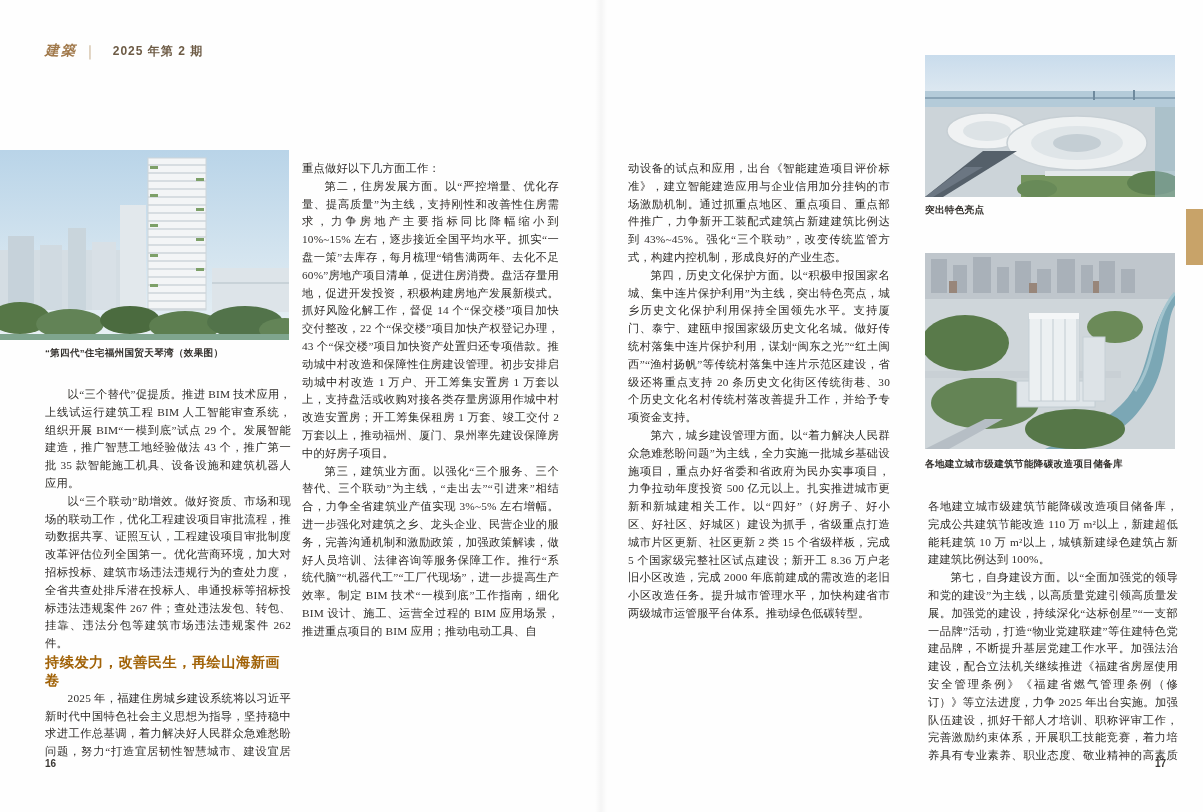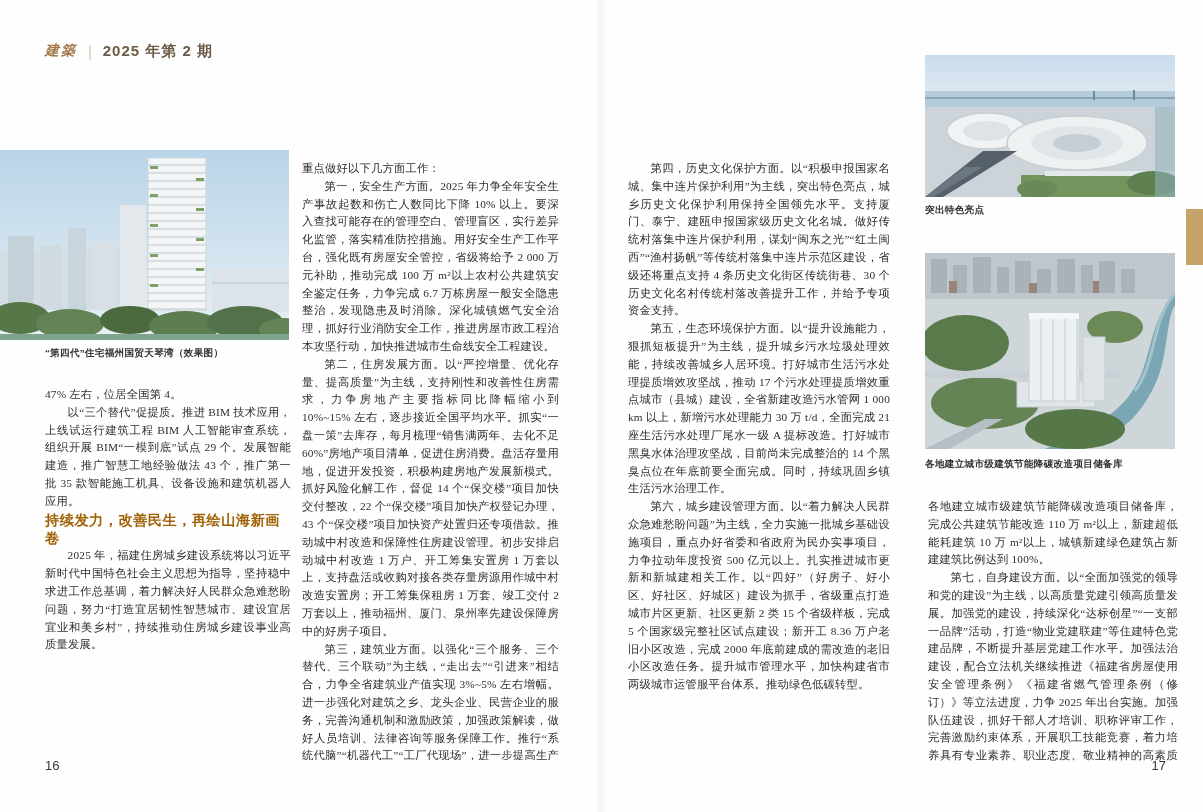--- a/index.html
+++ b/index.html
@@ -4,21 +4,21 @@
 <style>
   html,body{margin:0;padding:0;background:#ffffff;}
   #spread{position:relative;width:1203px;height:812px;background:#fefefe;overflow:hidden;
           font-family:"Liberation Serif","DejaVu Serif",serif;}
   
   #masthead{position:absolute;left:45px;top:42px;height:18px;display:flex;align-items:center;gap:7px;}
   #masthead .logo{font-family:"DejaVu Serif",serif;font-style:italic;font-weight:bold;
                   font-size:14px;color:#a0784a;letter-spacing:2px;}
   #masthead .sep{color:#b49468;font-size:12px;transform:scaleY(1.2);}
   #masthead .issue{font-family:"Liberation Sans","DejaVu Sans",sans-serif;font-weight:bold;
-                   font-size:15px;color:#6d5b45;letter-spacing:1px;}
+                   font-size:12px;color:#6d5b45;letter-spacing:1px;margin-left:10px;}
   
   .photo{position:absolute;overflow:hidden;}
   .photo svg{display:block;}
   #photo-left{left:0;top:150px;width:289px;height:190px;}
   #photo-stadium{left:925px;top:55px;width:250px;height:142px;}
   #photo-tower{left:925px;top:253px;width:250px;height:196px;}
   
   .caption{position:absolute;font-family:"Liberation Sans","DejaVu Sans",sans-serif;
            font-weight:bold;font-size:9.6px;color:#34312d;letter-spacing:.3px;}
   #cap-left{left:45px;top:347px;width:250px;}
@@ -31,21 +31,21 @@
   .col p.ind{text-indent:2em;}
   #col1{left:45px;top:374px;width:246px;height:376px;}
   #col2{left:302px;top:148px;width:257px;height:600px;}
   #col3{left:628px;top:148px;width:262px;height:600px;}
   #col4{left:928px;top:486px;width:250px;height:264px;font-family:Liberation Serif, serif;}
   .sec-heading{font-family:"Liberation Sans","DejaVu Sans",sans-serif;font-weight:bold;
                font-size:14.2px;color:#a16207;margin:11px 0 7px;letter-spacing:.5px;
                text-align:left;text-indent:0;line-height:1.3;}
   
   .pagenum{position:absolute;font-family:"Liberation Sans","DejaVu Sans",sans-serif;
-           font-size:13px;color:#3a3733;}
+           font-size:10px;color:#3a3733;font-weight:bold;}
   #pn-left{left:45px;top:758px;}
   #pn-right{right:37px;top:758px;text-align:center;}
   
   #gold-tab{position:absolute;left:1186px;top:209px;width:17px;height:56px;background:#c8a369;}
   #gutter{position:absolute;left:595px;top:0;width:12px;height:812px;
           background:linear-gradient(to right,rgba(0,0,0,0),rgba(0,0,0,.035),rgba(0,0,0,0));}
 </style>
 </head>
 <body>
 
@@ -98,36 +98,35 @@
         <ellipse cx="185" cy="176" rx="36" ry="15" fill="#5d7e50"></ellipse>
         <ellipse cx="245" cy="172" rx="38" ry="16" fill="#52734a"></ellipse>
         <ellipse cx="285" cy="180" rx="26" ry="12" fill="#638457"></ellipse>
       </g>
       <rect x="0" y="184" width="289" height="6" fill="#7fa58e"></rect>
     </svg>
   </div>
   <div class="caption" id="cap-left">“第四代”住宅福州国贸天琴湾（效果图）</div>
 
   <div class="col" id="col1">
-    <p>47% 左右，位居全国第 4。</p>
     <p class="ind">以“三个替代”促提质。推进 BIM 技术应用，上线试运行建筑工程 BIM 人工智能审查系统，组织开展 BIM“一模到底”试点 29 个。发展智能建造，推广智慧工地经验做法 43 个，推广第一批 35 款智能施工机具、设备设施和建筑机器人应用。</p>
+    <p class="ind">以“三个联动”助增效。做好资质、市场和现场的联动工作，优化工程建设项目审批流程，推动数据共享、证照互认，工程建设项目审批制度改革评估位列全国第一。优化营商环境，加大对招标投标、建筑市场违法违规行为的查处力度，全省共查处排斥潜在投标人、串通投标等招标投标违法违规案件 267 件；查处违法发包、转包、挂靠、违法分包等建筑市场违法违规案件 262 件。</p>
     <p class="sec-heading">持续发力，改善民生，再绘山海新画卷</p>
     <p class="ind">2025 年，福建住房城乡建设系统将以习近平新时代中国特色社会主义思想为指导，坚持稳中求进工作总基调，着力解决好人民群众急难愁盼问题，努力“打造宜居韧性智慧城市、建设宜居宜业和美乡村”，持续推动住房城乡建设事业高质量发展。</p>
   </div>
 
   <div class="col" id="col2">
     <p>重点做好以下几方面工作：</p>
-    <p class="ind">第一，安全生产方面。2025 年力争全年安全生产事故起数和伤亡人数同比下降 10% 以上。要深入查找可能存在的管理空白、管理盲区，实行差异化监管，落实精准防控措施。用好安全生产工作平台，强化既有房屋安全管控，省级将给予 2 000 万元补助，推动完成 100 万 m²以上农村公共建筑安全鉴定任务，力争完成 6.7 万栋房屋一般安全隐患整治，发现隐患及时消除。深化城镇燃气安全治理，抓好行业消防安全工作，推进房屋市政工程治本攻坚行动，加快推进城市生命线安全工程建设。</p>
     <p class="ind">第二，住房发展方面。以“严控增量、优化存量、提高质量”为主线，支持刚性和改善性住房需求，力争房地产主要指标同比降幅缩小到 10%~15% 左右，逐步接近全国平均水平。抓实“一盘一策”去库存，每月梳理“销售满两年、去化不足 60%”房地产项目清单，促进住房消费。盘活存量用地，促进开发投资，积极构建房地产发展新模式。抓好风险化解工作，督促 14 个“保交楼”项目加快交付整改，22 个“保交楼”项目加快产权登记办理，43 个“保交楼”项目加快资产处置归还专项借款。推动城中村改造和保障性住房建设管理。初步安排启动城中村改造 1 万户、开工筹集安置房 1 万套以上，支持盘活或收购对接各类存量房源用作城中村改造安置房；开工筹集保租房 1 万套、竣工交付 2 万套以上，推动福州、厦门、泉州率先建设保障房中的好房子项目。</p>
     <p class="ind">第三，建筑业方面。以强化“三个服务、三个替代、三个联动”为主线，“走出去”“引进来”相结合，力争全省建筑业产值实现 3%~5% 左右增幅。进一步强化对建筑之乡、龙头企业、民营企业的服务，完善沟通机制和激励政策，加强政策解读，做好人员培训、法律咨询等服务保障工作。推行“系统代脑”“机器代工”“工厂代现场”，进一步提高生产效率。制定 BIM 技术“一模到底”工作指南，细化 BIM 设计、施工、运营全过程的 BIM 应用场景，推进重点项目的 BIM 应用；推动电动工具、自</p>
   </div>
 
   <div class="col" id="col3">
-    <p class="ind">第四，历史文化保护方面。以“积极申报国家名城、集中连片保护利用”为主线，突出特色亮点，城乡历史文化保护利用保持全国领先水平。支持厦门、泰宁、建瓯申报国家级历史文化名城。做好传统村落集中连片保护利用，谋划“闽东之光”“红土闽西”“渔村扬帆”等传统村落集中连片示范区建设，省级还将重点支持 4 条历史文化街区传统街巷、30 个历史文化名村传统村落改善提升工作，并给予专项资金支持。</p>
-    <p class="ind">第五，生态环境保护方面。以“提升设施能力，狠抓短板提升”为主线，提升城乡污水垃圾处理效能，持续改善城乡人居环境。打好城市生活污水处理提质增效攻坚战，推动 17 个污水处理提质增效重点城市（县城）建设，全省新建改造污水管网 1 000 km 以上，新增污水处理能力 30 万 t/d，全面完成 21 座生活污水处理厂尾水一级 A 提标改造。打好城市黑臭水体治理攻坚战，目前尚未完成整治的 14 个黑臭点位在年底前要全面完成。同时，持续巩固乡镇生活污水治理工作。</p>
+    <p>动设备的试点和应用，出台《智能建造项目评价标准》，建立智能建造应用与企业信用加分挂钩的市场激励机制。通过抓重点地区、重点项目、重点部件推广，力争新开工装配式建筑占新建建筑比例达到 43%~45%。强化“三个联动”，改变传统监管方式，构建内控机制，形成良好的产业生态。</p>
+    <p class="ind">第四，历史文化保护方面。以“积极申报国家名城、集中连片保护利用”为主线，突出特色亮点，城乡历史文化保护利用保持全国领先水平。支持厦门、泰宁、建瓯申报国家级历史文化名城。做好传统村落集中连片保护利用，谋划“闽东之光”“红土闽西”“渔村扬帆”等传统村落集中连片示范区建设，省级还将重点支持 20 条历史文化街区传统街巷、30 个历史文化名村传统村落改善提升工作，并给予专项资金支持。</p>
     <p class="ind">第六，城乡建设管理方面。以“着力解决人民群众急难愁盼问题”为主线，全力实施一批城乡基础设施项目，重点办好省委和省政府为民办实事项目，力争拉动年度投资 500 亿元以上。扎实推进城市更新和新城建相关工作。以“四好”（好房子、好小区、好社区、好城区）建设为抓手，省级重点打造城市片区更新、社区更新 2 类 15 个省级样板，完成 5 个国家级完整社区试点建设；新开工 8.36 万户老旧小区改造，完成 2000 年底前建成的需改造的老旧小区改造任务。提升城市管理水平，加快构建省市两级城市运管服平台体系。推动绿色低碳转型。</p>
   </div>
 
   <div class="photo" id="photo-stadium">
     <svg width="250" height="142" viewBox="0 0 250 142">
       <defs>
         <linearGradient id="sky2" x1="0" y1="0" x2="0" y2="1">
           <stop offset="0" stop-color="#c9dcec"></stop>
             <stop offset="1" stop-color="#e7eef3"></stop>
         </linearGradient>

